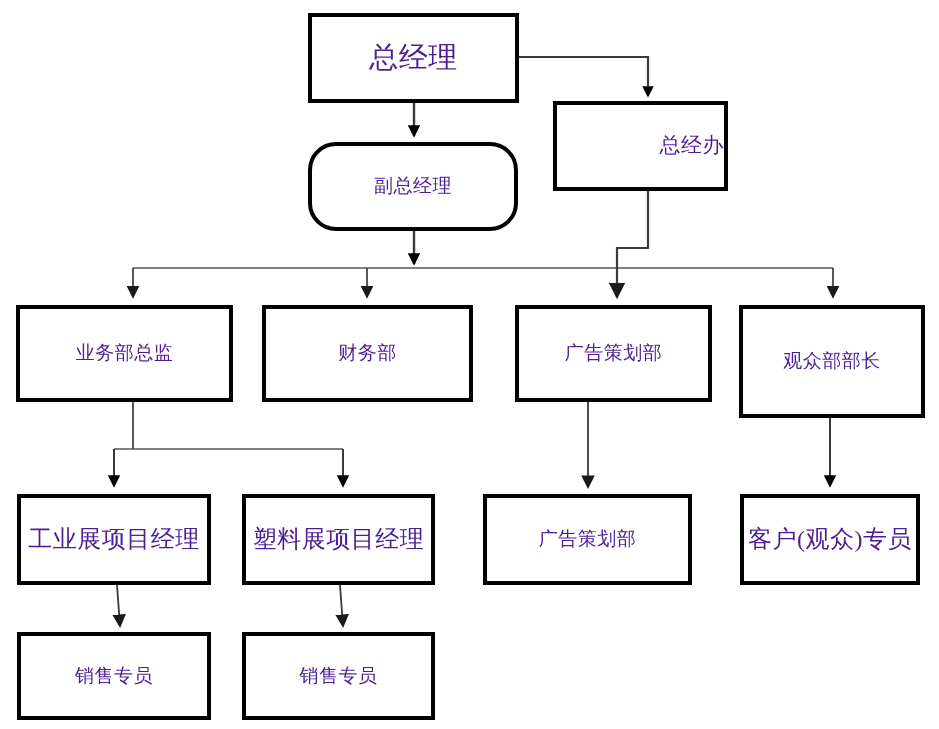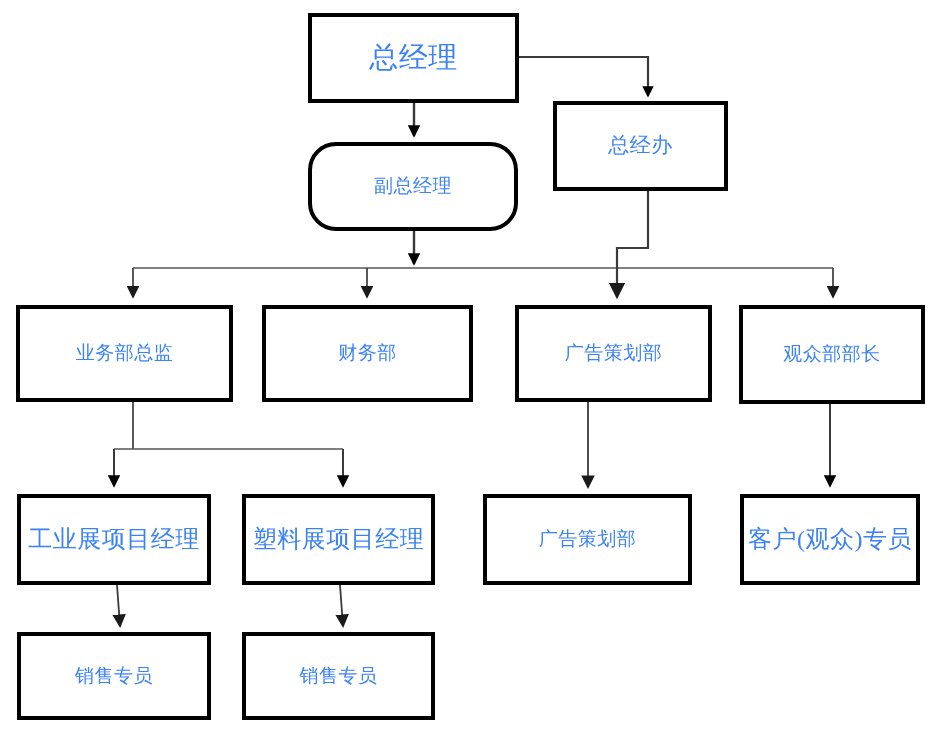--- a/index.html
+++ b/index.html
@@ -31,21 +31,21 @@
     box-sizing: border-box;
     background: #ffffff;
     border: 4px solid #000000;
     display: flex;
     align-items: center;
     justify-content: center;
     z-index: 3;
   }
   .org-box-label {
     font-family: "Liberation Serif", "DejaVu Serif", serif;
-    color: #3b82f6;
+    color: #4c1d95;
     line-height: 1.1;
     text-align: center;
     white-space: nowrap;
     letter-spacing: 0.5px;
   }
   .size-xl  { font-size: 29px; }
   .size-lg  { font-size: 21px; }
   .size-md  { font-size: 19px; }
   .size-sm  { font-size: 24px; }
 </style>
@@ -94,41 +94,41 @@
 
     <path d="M 117 585 L 120 626" fill="none" stroke="#3a3a3a" stroke-width="1.8" marker-end="url(#arrow-thin)"></path>
 
     <path d="M 340 585 L 343 626" fill="none" stroke="#3a3a3a" stroke-width="1.8" marker-end="url(#arrow-thin)"></path>
   </svg>
 
   <div class="org-box" style="left:308px; top:13px; width:211px; height:90px;">
     <span class="org-box-label size-xl">总经理</span>
   </div>
 
-  <div class="org-box" style="left:553px; top:101px; width:175px; height:90px;">
+  <div class="org-box" style="left:553px; top:101px; width:175px; height:90px;justify-content:flex-end;">
     <span class="org-box-label size-lg">总经办</span>
   </div>
 
   <div class="org-box" style="left:308px; top:142px; width:210px; height:89px;border-radius:28px;">
     <span class="org-box-label size-md">副总经理</span>
   </div>
 
   <div class="org-box" style="left:16px; top:305px; width:217px; height:97px;">
     <span class="org-box-label size-md">业务部总监</span>
   </div>
 
   <div class="org-box" style="left:262px; top:305px; width:211px; height:97px;">
     <span class="org-box-label size-md">财务部</span>
   </div>
 
   <div class="org-box" style="left:515px; top:305px; width:197px; height:97px;">
     <span class="org-box-label size-md">广告策划部</span>
   </div>
 
-  <div class="org-box" style="left:739px; top:305px; width:186px; height:99px;">
+  <div class="org-box" style="left:739px; top:305px; width:186px; height:113px;">
     <span class="org-box-label size-md">观众部部长</span>
   </div>
 
   <div class="org-box" style="left:17px; top:494px; width:194px; height:91px;">
     <span class="org-box-label size-sm">工业展项目经理</span>
   </div>
 
   <div class="org-box" style="left:483px; top:494px; width:209px; height:91px;">
     <span class="org-box-label size-md">广告策划部</span>
   </div>

